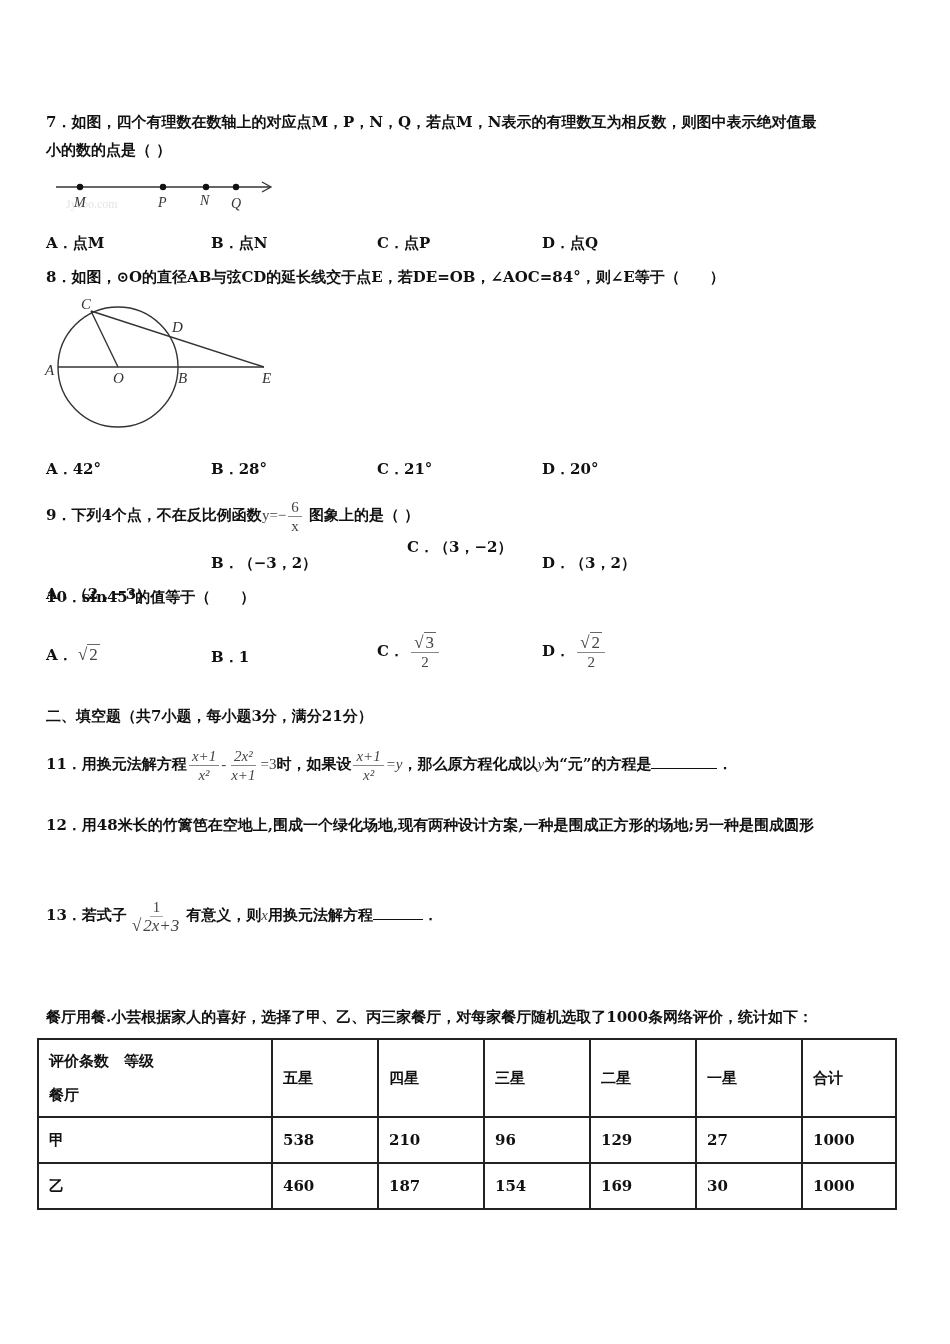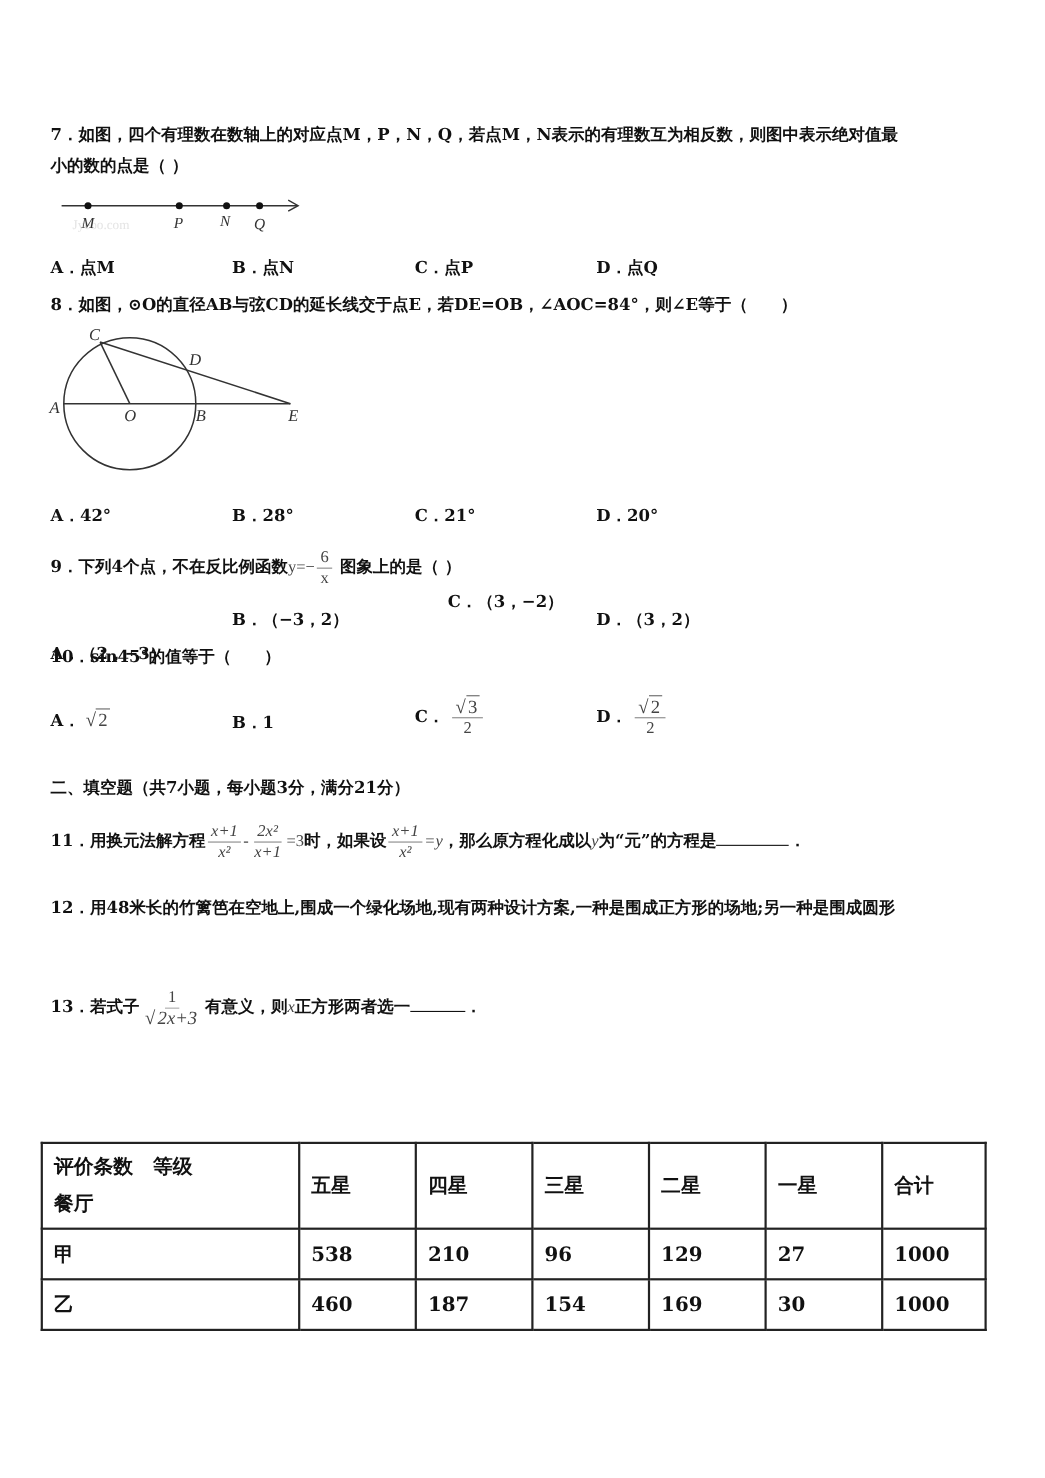--- a/index.html
+++ b/index.html
@@ -11,21 +11,21 @@
   .frac { display: inline-flex; flex-direction: column; align-items: center; vertical-align: middle;
           font-family: "Liberation Serif", serif; font-weight: normal; font-size: 15px; color: #444; margin: 0 2px; }
   .frac .num { border-bottom: 1px solid #888; padding: 0 3px; line-height: 18px; }
   .frac .den { line-height: 18px; padding: 0 3px; }
   .math { font-family: "Liberation Serif", serif; font-weight: normal; font-style: italic; color: #444; }
   .plain { font-family: "Liberation Serif", serif; font-weight: normal; color: #444; }
   .blank { display: inline-block; border-bottom: 1px solid #111; vertical-align: baseline; height: 14px; }
   .sqrt { font-family: "Liberation Serif", serif; font-weight: normal; color: #444; font-size: 17px; }
   .sqrt .rad { border-top: 1px solid #666; padding: 0 2px; }
   table.review { position: absolute; left: 37px; top: 1038px; width: 860px; border-collapse: collapse;
-                 font-size: 18px; font-weight: bold; }
+                 font-size: 15px; font-weight: bold; }
   table.review td { border: 2px solid #222; padding: 0 0 0 10px; vertical-align: middle; }
   table.review tr.head td { height: 76px; }
   table.review tr.row td { height: 44px; }
   .hdr-corner div { line-height: 34px; }
   svg text { font-family: "Liberation Serif", serif; font-style: italic; }
 </style>
 </head>
 <body>
 
 <div class="page">
@@ -123,23 +123,24 @@
         <span class="den">x²</span>
       </span><span class="math">=y</span><span>，那么原方程化成以</span><span class="math">y</span><span>为“元”的方程是</span><span class="blank" style="width:66px;"></span><span>．</span>
   </div>
 
   <div class="line" style="top:815px;">12．用48米长的竹篱笆在空地上,围成一个绿化场地,现有两种设计方案,一种是围成正方形的场地;另一种是围成圆形</div>
 
   <div class="line" style="top:886px;line-height:58px;">
     <span>13．若式子</span><span class="frac">
         <span class="num" style="border-bottom-color:#aaa;">1</span>
         <span class="den sqrt">√<span class="rad math" style="border-top:none;">2x+3</span></span>
-      </span><span>有意义，则</span><span class="math">x</span><span>正方形两者选一</span><span class="blank" style="width:50px;"></span><span>．</span>
+      </span><span>有意义，则</span><span class="math">x</span><span>用换元法解方程</span><span class="blank" style="width:50px;"></span><span>．</span>
   </div>
 
+  <div class="line" style="top:1007px;">餐厅用餐.小芸根据家人的喜好，选择了甲、乙、丙三家餐厅，对每家餐厅随机选取了1000条网络评价，统计如下：</div>
 
   <table class="review">
     <tbody>
         <tr class="head">
       <td class="hdr-corner" style="width:222px;">
         <div>评价条数　等级</div>
         <div>餐厅</div>
       </td>
       <td style="width:94px;margin-top:32px;">五星</td>
       <td style="width:94px;">四星</td>

